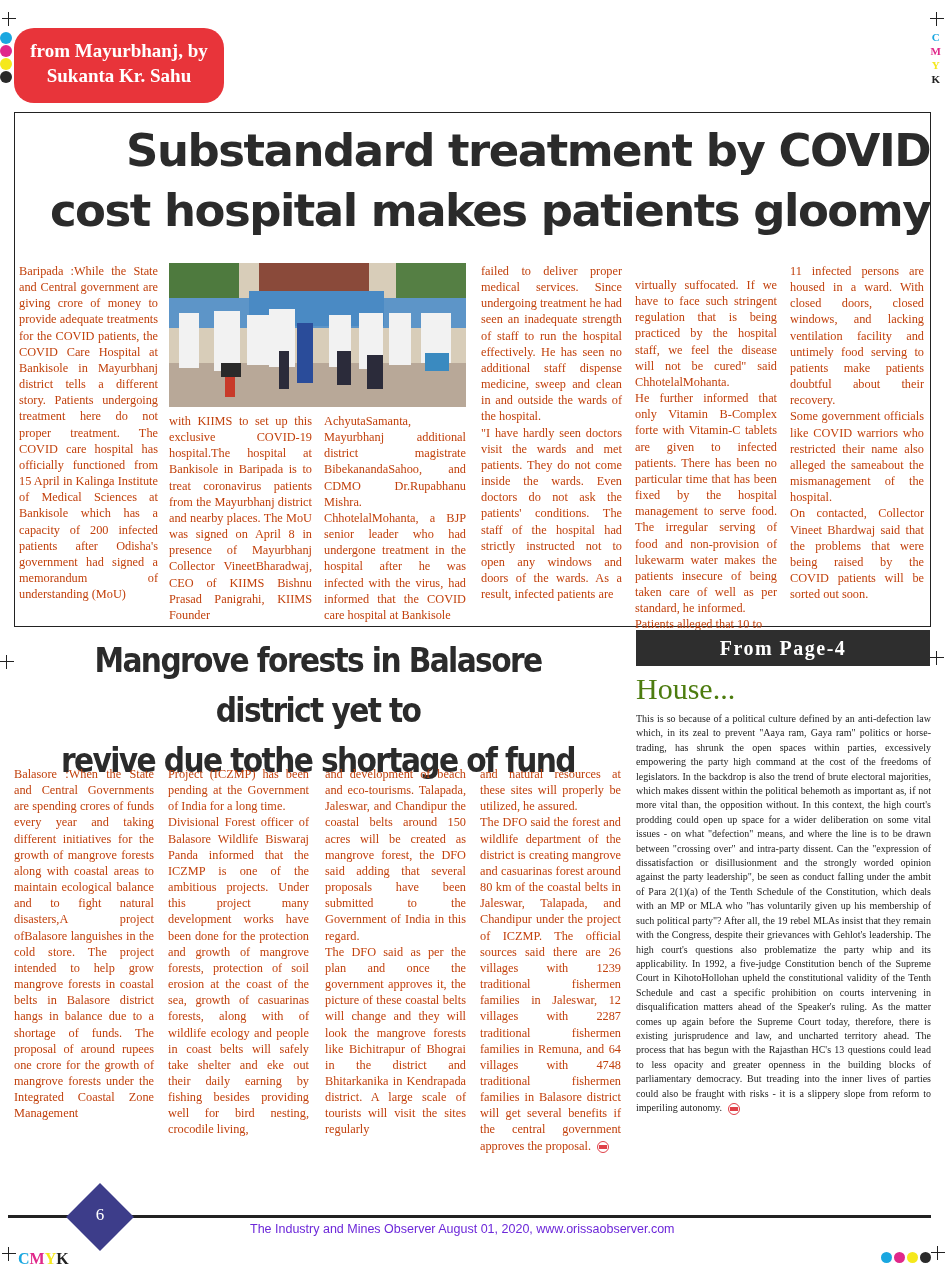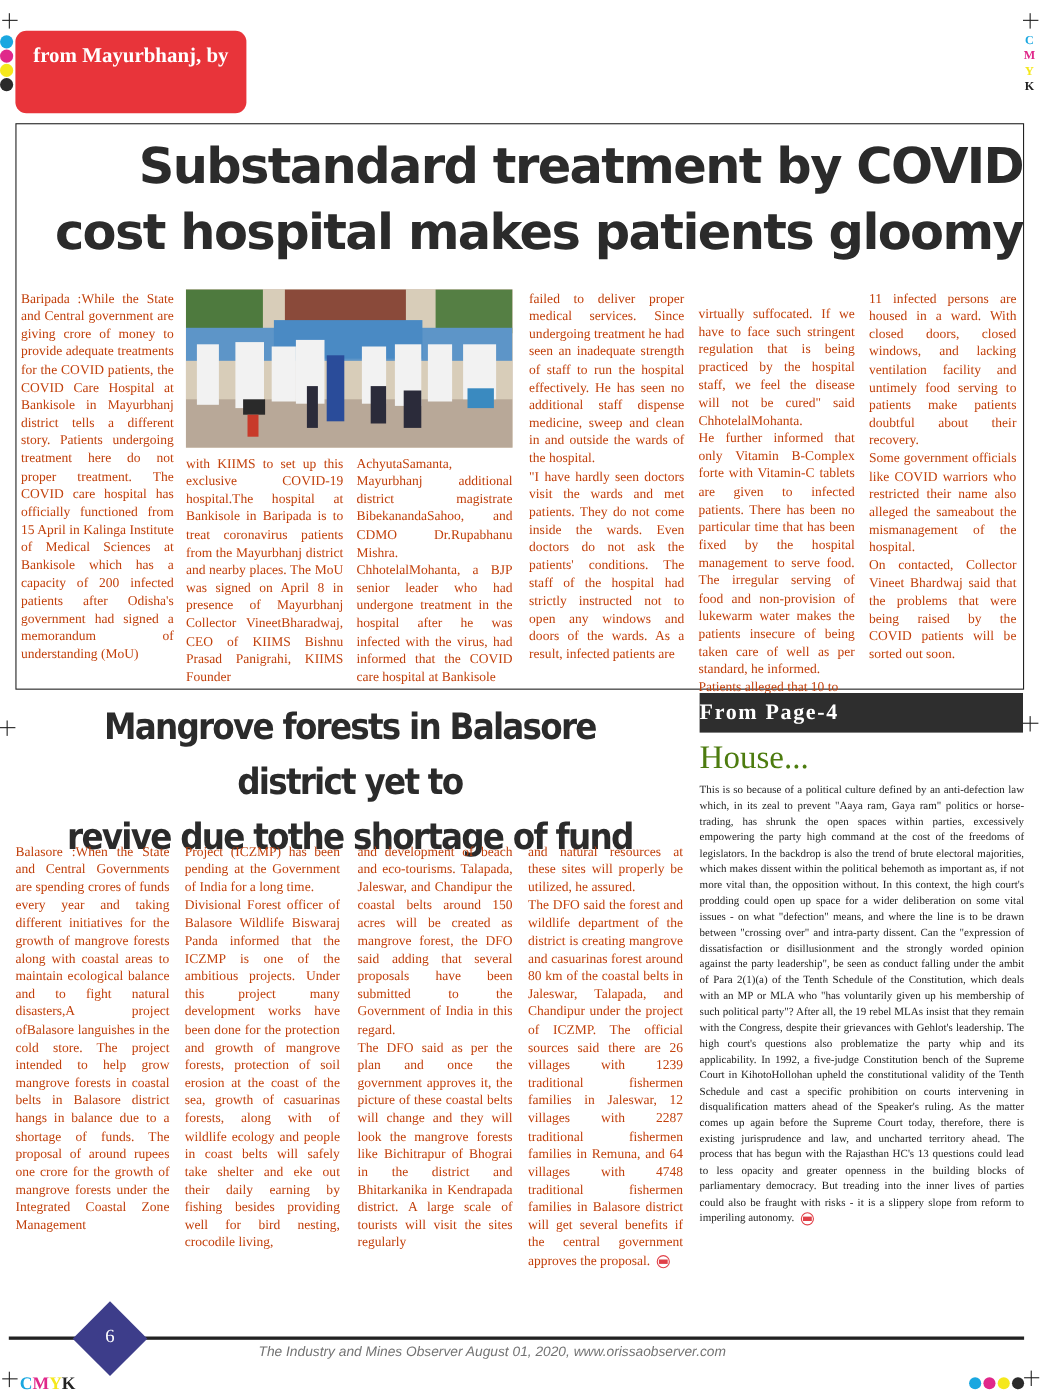--- a/index.html
+++ b/index.html
@@ -8,49 +8,49 @@
 
   .crop { position: absolute; width: 14px; height: 14px; }
   .crop::before { content: ""; position: absolute; left: 0; right: 0; top: 6px; height: 1px; background: #222; }
   .crop::after { content: ""; position: absolute; top: 0; bottom: 0; left: 6px; width: 1px; background: #222; }
 
   .reg-dots { position: absolute; display: flex; flex-direction: column; gap: 1px; }
   .reg-dots span { width: 12px; height: 12px; border-radius: 50%; display: block; }
   .cmyk-letters { position: absolute; right: 4px; top: 30px; display: flex; flex-direction: column; align-items: center;
     font-family: "Liberation Serif", serif; font-weight: bold; font-size: 11px; line-height: 14px; }
 
-  .byline { position: absolute; left: 14px; top: 28px; width: 210px; height: 75px; background: #e8343a; border-radius: 10px;
+  .byline { position: absolute; left: 14px; top: 28px; width: 210px; height: 75px; background: #e8343a; border-radius: 20px;
     color: #fff; font-family: "Liberation Serif", serif; font-weight: bold; font-size: 19px; line-height: 25px; text-align: center;
     padding-top: 10px; }
 
   .story1 { position: absolute; left: 14px; top: 112px; width: 917px; height: 515px; border: 1.5px solid #222; }
   .headline1 { position: absolute; left: 0; right: 0; top: 8px; text-align: right; font-family: "DejaVu Sans", sans-serif;
     font-weight: bold; font-size: 45px; line-height: 60px; color: #2b2b2b; letter-spacing: -1.5px; }
 
   .col { position: absolute; font-size: 12.3px; line-height: 16.15px; text-align: justify; color: #c2410c; }
   .col p { margin: 0; }
 
   .photo { position: absolute; left: 154px; top: 150px; width: 297px; height: 144px; overflow: hidden; background: #c9b9a6; }
 
   .headline2 { position: absolute; left: 14px; top: 636px; width: 608px; text-align: center; font-family: "DejaVu Sans", sans-serif;
     font-weight: bold; font-size: 33px; line-height: 50px; color: #2b2b2b; letter-spacing: -1.8px; transform: scaleX(0.9); transform-origin: center top; }
 
   .from-page { position: absolute; left: 636px; top: 630px; width: 294px; height: 36px; background: #2e2e2e; color: #fff;
-    font-family: "Liberation Serif", serif; font-weight: bold; font-size: 20px; line-height: 36px; letter-spacing: 1.5px; }
+    font-family: "Liberation Serif", serif; font-weight: bold; font-size: 20px; line-height: 36px; text-align: center; letter-spacing: 1.5px; }
   .house-title { position: absolute; left: 636px; top: 670px; font-family: "Liberation Serif", serif; font-size: 30px; line-height: 38px; color: #4d7c0f; }
   .house-body { position: absolute; left: 636px; top: 712px; width: 295px; font-size: 10px; line-height: 14.4px; text-align: justify; color: #1c1c1c; }
 
   .end-mark { display: inline-block; width: 12px; height: 12px; border-radius: 50%; border: 1.5px solid #e04048; vertical-align: middle; margin-left: 6px; position: relative; }
   .end-mark::after { content: ""; position: absolute; left: 1px; right: 1px; top: 3px; height: 4px; background: #e04048; }
 
   .footer-line { position: absolute; left: 8px; right: 14px; top: 1215px; height: 3px; background: #222; }
   .page-diamond { position: absolute; left: 66px; top: 1183px; width: 68px; height: 68px; }
   .page-diamond .shape { position: absolute; left: 10px; top: 10px; width: 48px; height: 48px; background: #3d3d8a; transform: rotate(45deg) scale(1.0, 1.0); }
   .page-diamond .num { position: absolute; left: 0; right: 0; top: 22px; text-align: center; color: #fff; font-family: "Liberation Serif", serif; font-size: 17px; }
-  .footer-text { position: absolute; left: 235px; top: 1222px; font-family: "Liberation Sans", sans-serif; font-size: 12.5px; color: #737373; font-style: italic; }
+  .footer-text { position: absolute; left: 250px; top: 1222px; font-family: "Liberation Sans", sans-serif; font-size: 12.5px; color: #6d28d9; }
   .cmyk-bottom { position: absolute; left: 18px; top: 1250px; font-family: "Liberation Serif", serif; font-size: 16px; font-weight: bold; }
   .dots-bottom { position: absolute; right: 14px; top: 1252px; display: flex; gap: 2px; }
   .dots-bottom span { width: 11px; height: 11px; border-radius: 50%; display: block; }
 </style>
 </head>
 <body>
 
 <div class="crop" style="left:2px; top:12px;"></div>
 <div class="reg-dots" style="left:0px; top:32px;">
   <span style="background:#1aa7e0"></span>
@@ -61,20 +61,21 @@
 <div class="crop" style="left:930px; top:12px;"></div>
 <div class="cmyk-letters">
   <span style="color:#1aa7e0">C</span>
   <span style="color:#e0288a">M</span>
   <span style="color:#f5e81c">Y</span>
   <span style="color:#222">K</span>
 </div>
 
 <div class="byline">
   <div>from Mayurbhanj, by</div>
+  <div>Sukanta Kr. Sahu</div>
 </div>
 
 <div class="story1">
   <div class="headline1">
     <div>Substandard treatment by COVID</div>
     <div>cost hospital makes patients gloomy</div>
   </div>
 
   <div class="col" style="left:4px; top:150px; width:139px;">
     <p>Baripada :While the State and Central government are giving crore of money to provide adequate treatments for the COVID patients, the COVID Care Hospital at Bankisole in Mayurbhanj district tells a different story. Patients undergoing treatment here do not proper treatment. The COVID care hospital has officially functioned from 15 April in Kalinga Institute of Medical Sciences at Bankisole which has a capacity of 200 infected patients after Odisha's government had signed a memorandum of understanding (MoU)</p>

